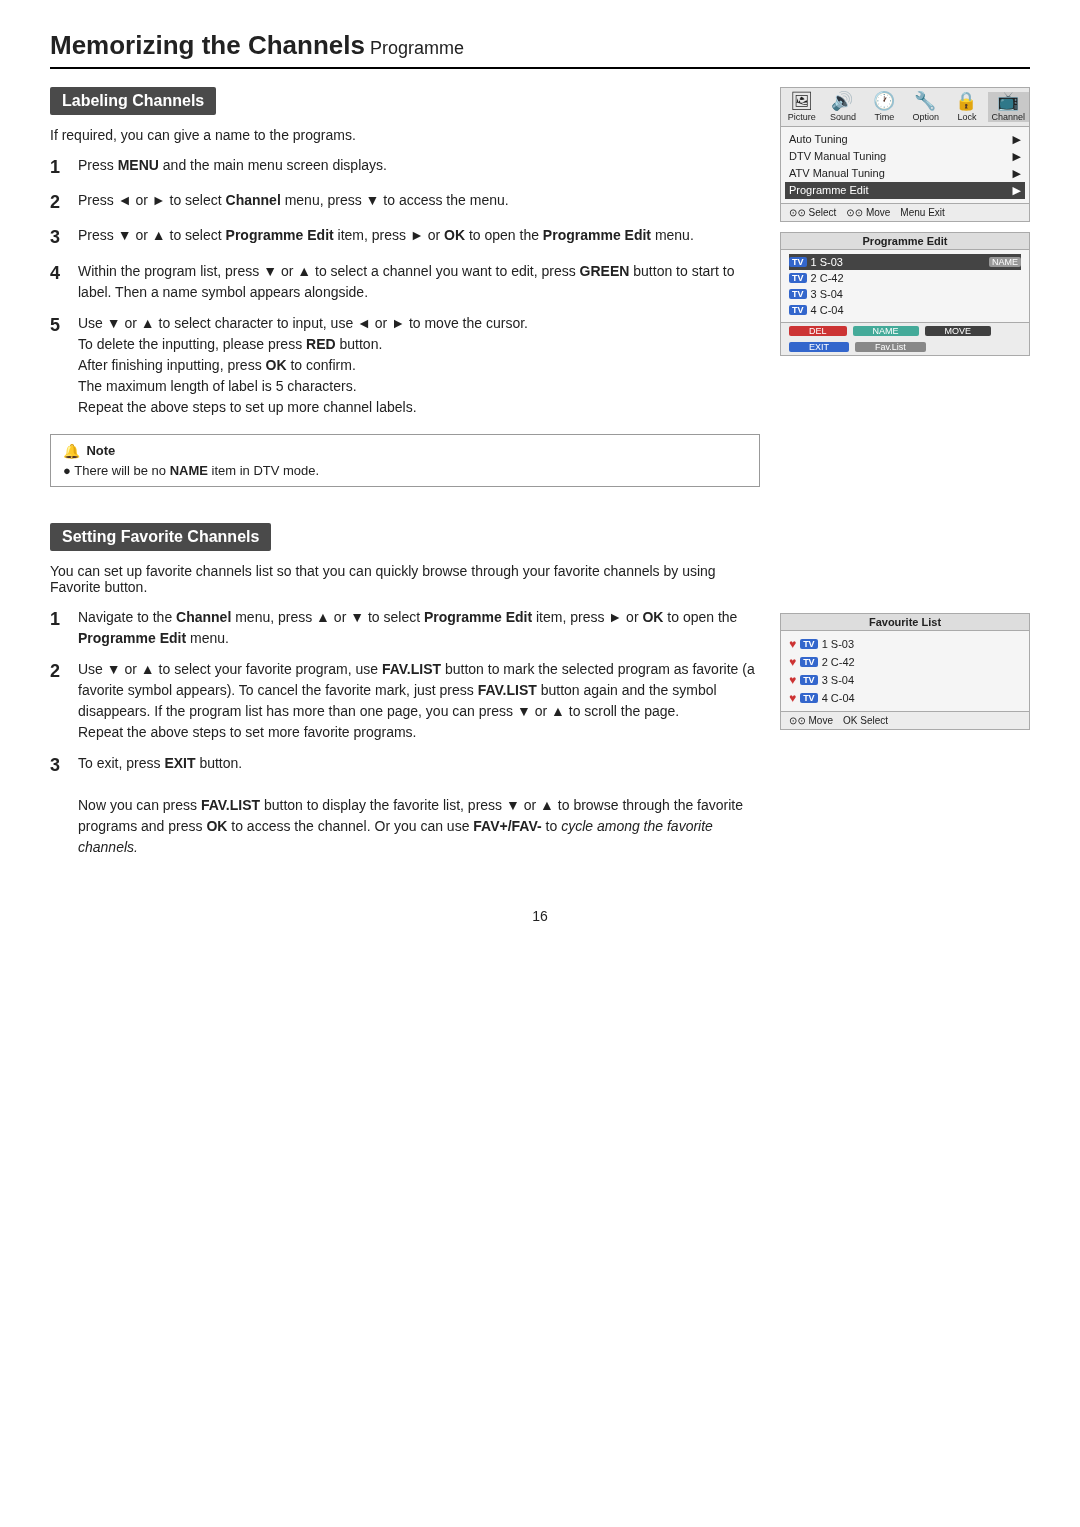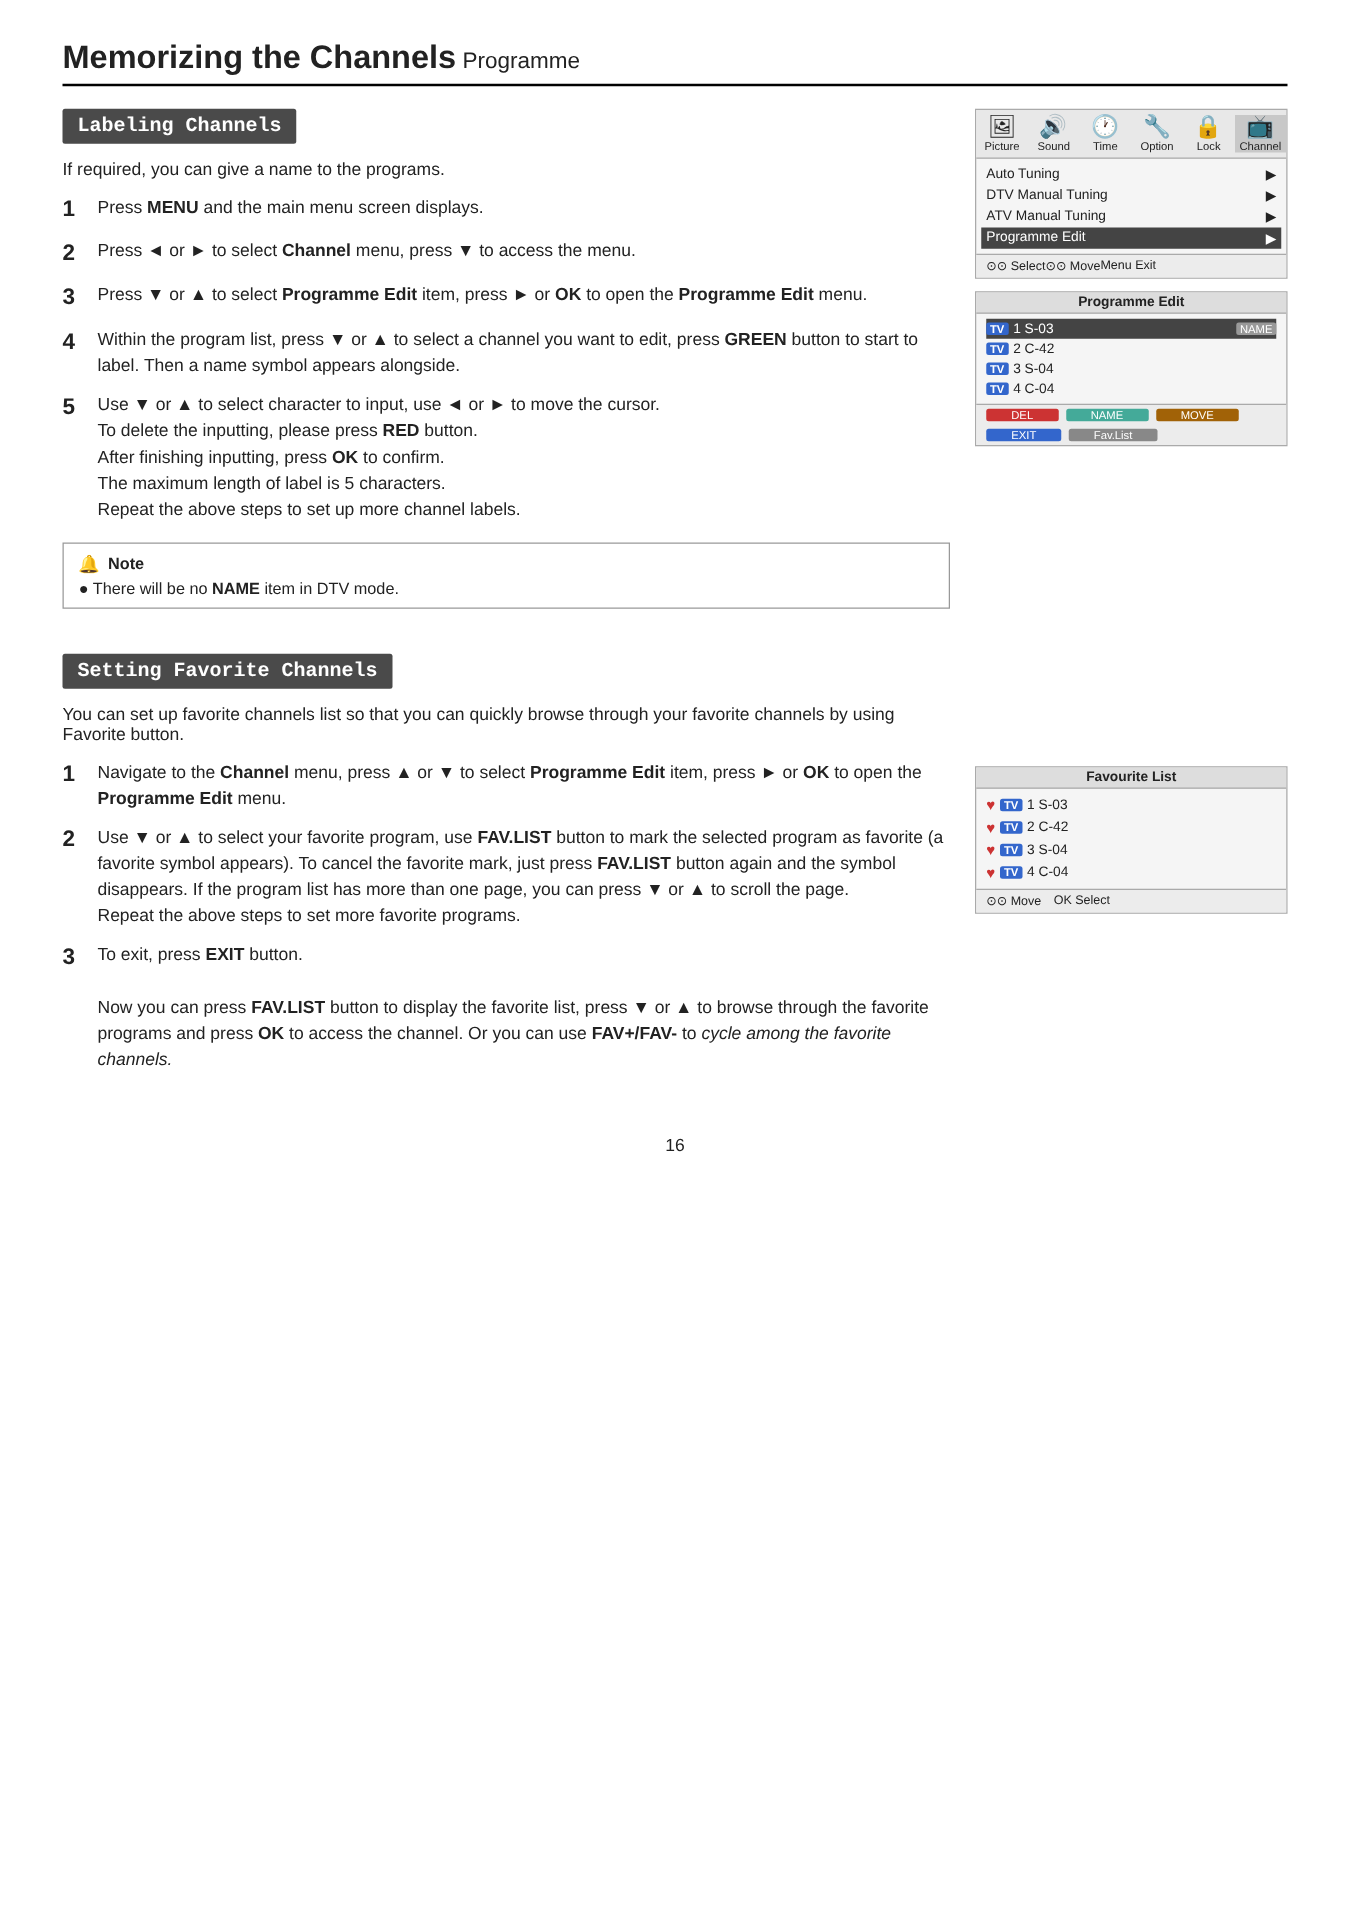--- a/index.html
+++ b/index.html
@@ -25,21 +25,20 @@
     }
     .section-header {
       background: #4a4a4a;
       color: #fff;
       font-size: 16px;
       font-weight: bold;
       padding: 5px 12px;
       display: inline-block;
       margin-bottom: 12px;
       border-radius: 2px;
-      font-family: Liberation Mono, monospace;
     }
     .main-layout {
       display: flex;
       gap: 20px;
       margin-bottom: 20px;
     }
     .left-content {
       flex: 1;
     }
     .right-panel {
@@ -128,20 +127,21 @@
       font-size: 11px;
     }
     .menu-row.selected {
       background: #444;
       color: #fff;
       padding: 2px 4px;
       margin: 0 -4px;
     }
     .menu-footer {
       display: flex;
+      gap: 10px;
       border-top: 1px solid #aaa;
       padding: 3px 8px;
       font-size: 10px;
       background: #ececec;
     }
     .prog-edit-panel {
       border: 1px solid #aaa;
       background: #f5f5f5;
       font-size: 11px;
       margin-top: 10px;
@@ -194,21 +194,21 @@
       flex-wrap: wrap;
     }
     .footer-btn {
       background: #888;
       color: #fff;
       padding: 0 20px;
       border-radius: 2px;
       font-size: 9px;
     }
     .footer-btn.green { background: #4a9; }
-    .footer-btn.yellow { background: #a16207; }
+    .footer-btn.yellow { background: #404040; }
     .footer-btn.blue { background: #3366cc; }
     .footer-btn.red { background: #c33; }
     
     .fav-panel {
       border: 1px solid #aaa;
       background: #f5f5f5;
       font-size: 11px;
       margin-top: 10px;
     }
     .fav-title {

